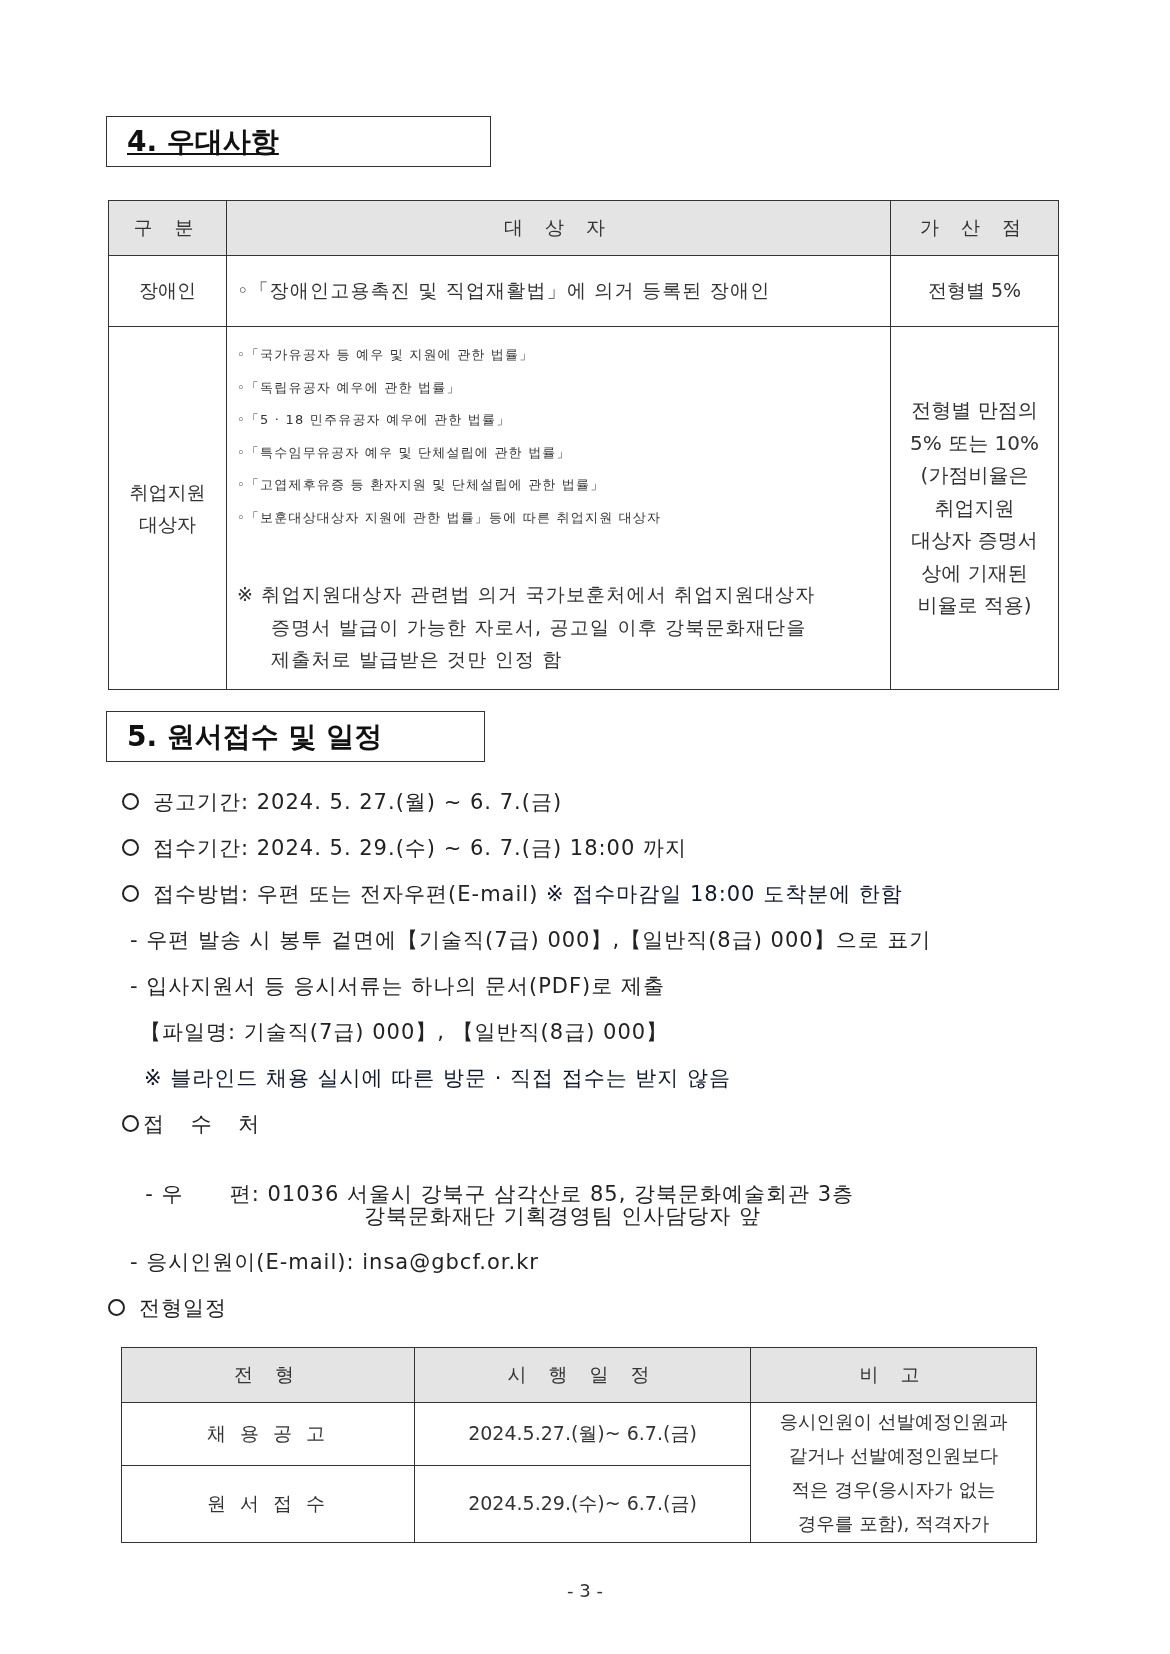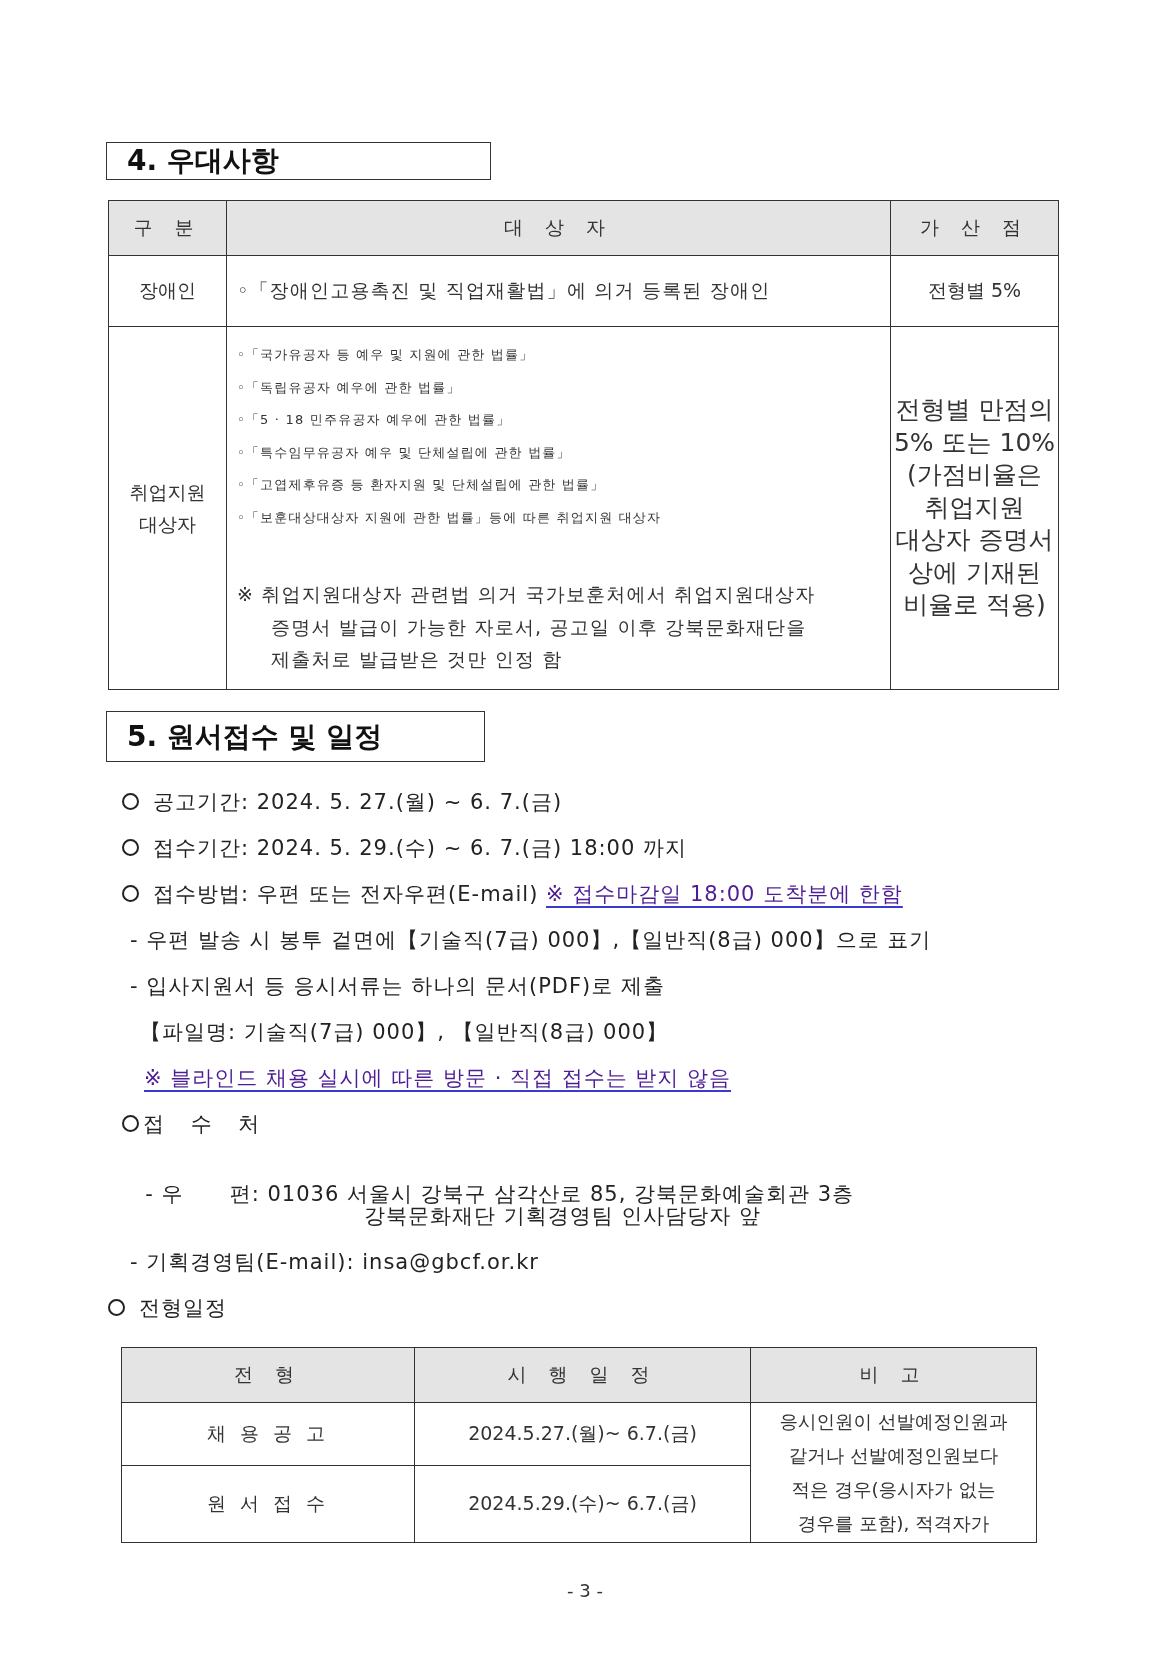--- a/index.html
+++ b/index.html
@@ -11,27 +11,27 @@
   td, th { border:1.5px solid #333; font-weight:normal; font-size:19px; color:#333; }
   th { background:#e4e4e4; letter-spacing:8px; }
   .center { text-align:center; }
   .law-list { list-style:none; margin:0; padding:0; }
   .law-list li { line-height:32.5px; font-size:13px; letter-spacing:1.2px; white-space:nowrap; }
   .note { font-size:19px; line-height:32.5px; letter-spacing:1.2px; }
   .note .indent { padding-left:34px; display:block; }
   .line { position:absolute; font-size:21px; letter-spacing:1px; white-space:nowrap; color:#222; }
   .circle { display:inline-block; width:13px; height:13px; border:2.5px solid #222; border-radius:50%;
             margin-right:14px; vertical-align:middle; position:relative; top:-2px; }
-  .blue { color:#4c1d95; text-decoration:underline; text-decoration-color:#3a3ad0; text-underline-offset:5px; }
+  .blue { color:#0f172a; text-decoration-color:#3a3ad0; text-underline-offset:5px; }
   .pageno { position:absolute; left:0; width:1170px; text-align:center; top:1580px; font-size:18px; color:#333; }
 </style>
 </head>
 <body>
 
-<div class="section-box" style="left:106px; top:142px; width:385px; height:38px;">
+<div class="section-box" style="left:106px; top:116px; width:385px; height:51px;text-decoration:underline;">
   <span>4. 우대사항</span>
 </div>
 
 <table style="left:108px; top:200px; width:950px;">
   <colgroup>
       <col style="width:118px">
       <col style="width:664px">
       <col style="width:168px">
     </colgroup>
   <tbody>
@@ -60,21 +60,21 @@
         <li>◦「특수임무유공자 예우 및 단체설립에 관한 법률」</li>
         <li>◦「고엽제후유증 등 환자지원 및 단체설립에 관한 법률」</li>
         <li>◦「보훈대상대상자 지원에 관한 법률」등에 따른 취업지원 대상자</li>
       </ul>
       <div class="note" style="margin-top:44px;">
         <span style="display:block;">※ 취업지원대상자 관련법 의거 국가보훈처에서 취업지원대상자</span>
         <span class="indent">증명서 발급이 가능한 자로서, 공고일 이후 강북문화재단을</span>
         <span class="indent">제출처로 발급받은 것만 인정 함</span>
       </div>
     </td>
-    <td class="center" style="line-height:32.5px; font-size:25px;">
+    <td class="center" style="line-height:32.5px; font-size:20px;">
       <div>전형별 만점의</div>
       <div>5% 또는 10%</div>
       <div>(가점비율은</div>
       <div>취업지원</div>
       <div>대상자 증명서</div>
       <div>상에 기재된</div>
       <div>비율로 적용)</div>
     </td>
   </tr>
 </tbody>
@@ -99,21 +99,21 @@
 <div class="line" style="left:140px; top:1018px;">【파일명: 기술직(7급) 000】, 【일반직(8급) 000】</div>
 <div class="line blue" style="left:144px; top:1064px;">※ 블라인드 채용 실시에 따른 방문 · 직접 접수는 받지 않음</div>
 <div class="line" style="left:122px; top:1110px; letter-spacing:10px;">
   <span class="circle" style="margin-right:4px;"></span><span>접 수 처</span>
 </div>
 <div class="line" style="left:130px; top:1156px; white-space:pre;">
   <span>- 우      편:</span> <span>01036 서울시 강북구 삼각산로 85, 강북문화예술회관 3층</span>
 </div>
 <div class="line" style="left:364px; top:1202px;">강북문화재단 기획경영팀 인사담당자 앞</div>
 <div class="line" style="left:130px; top:1248px;">
-  <span>- 기획경영팀(E-mail):</span> <span>insa@gbcf.or.kr</span>
+  <span>- 응시인원이(E-mail):</span> <span>insa@gbcf.or.kr</span>
 </div>
 <div class="line" style="left:108px; top:1294px;">
   <span class="circle"></span><span>전형일정</span>
 </div>
 
 <table style="left:121px; top:1347px; width:915px;">
   <colgroup>
       <col style="width:293px">
       <col style="width:336px">
       <col style="width:286px">

